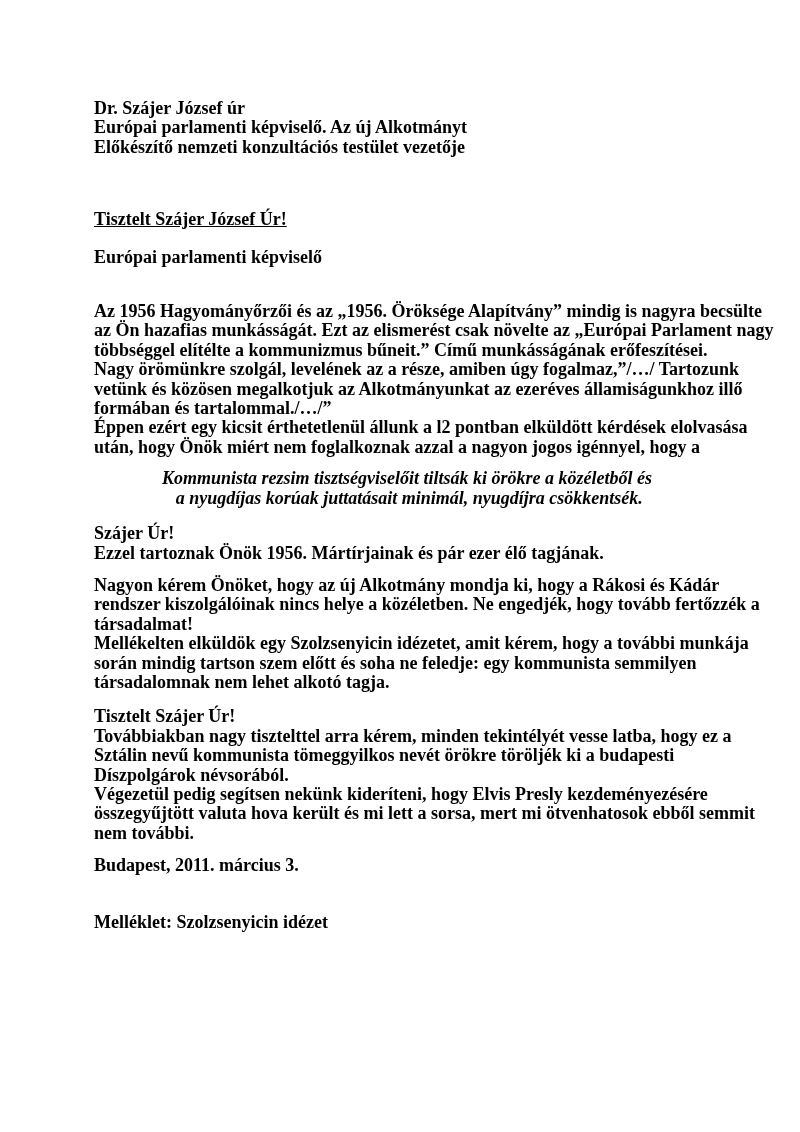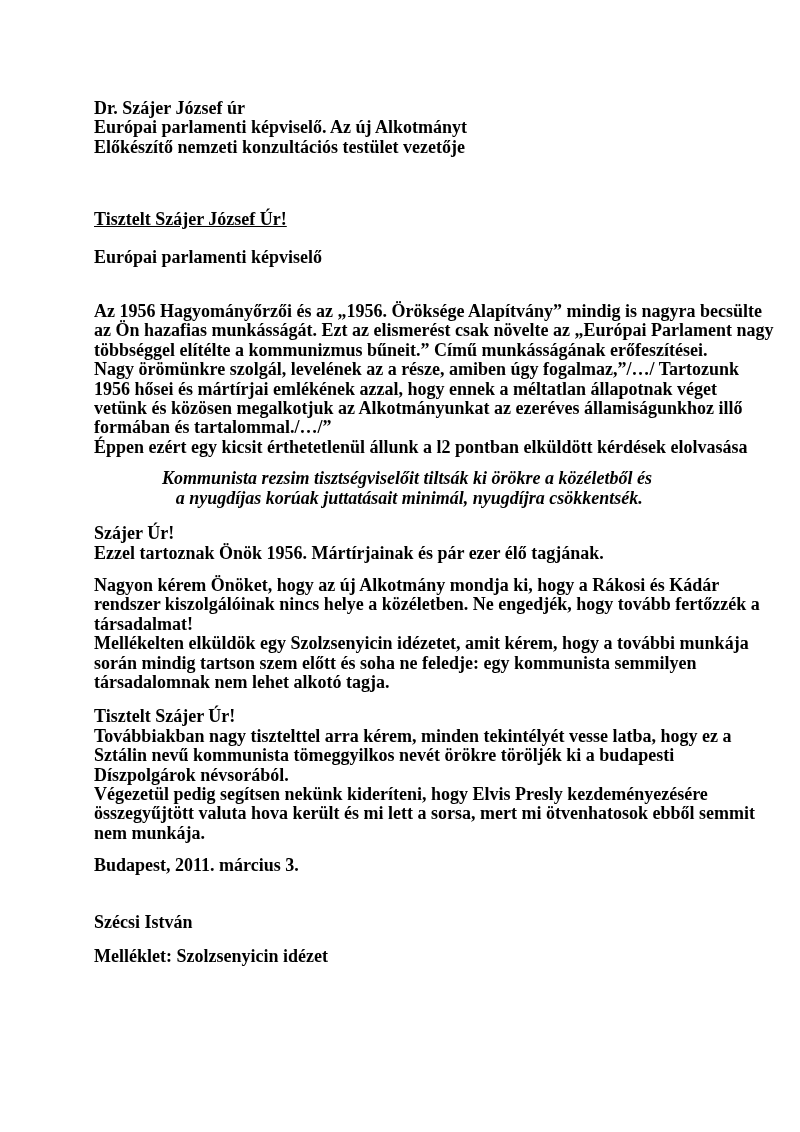--- a/index.html
+++ b/index.html
@@ -64,24 +64,24 @@
 
   <p class="block b2">
     <span class="line">Európai parlamenti képviselő</span>
   </p>
 
   <p class="block b3">
     <span class="line">Az 1956 Hagyományőrzői és az „1956. Öröksége Alapítvány” mindig is nagyra becsülte</span>
     <span class="line">az Ön hazafias munkásságát. Ezt az elismerést csak növelte az „Európai Parlament nagy</span>
     <span class="line">többséggel elítélte a kommunizmus bűneit.” Című munkásságának erőfeszítései.</span>
     <span class="line">Nagy örömünkre szolgál, levelének az a része, amiben úgy fogalmaz,”/…/ Tartozunk</span>
-    <span class="line">1956 hősei és mártírjai emlékének azzal, hogy ennek a méltatlan állapotnak véget</span>
     <span class="line">vetünk és közösen megalkotjuk az Alkotmányunkat az ezeréves államiságunkhoz illő</span>
     <span class="line">formában és tartalommal./…/”</span>
     <span class="line">Éppen ezért egy kicsit érthetetlenül állunk a l2 pontban elküldött kérdések elolvasása</span>
+    <span class="line">után, hogy Önök miért nem foglalkoznak azzal a nagyon jogos igénnyel, hogy a</span>
   </p>
 
   <p class="block b4 italic">
     <span class="line">Kommunista rezsim tisztségviselőit tiltsák ki örökre a közéletből és</span>
     <span class="line"> a nyugdíjas korúak juttatásait minimál, nyugdíjra csökkentsék.</span>
   </p>
 
   <p class="block b5">
     <span class="line">Szájer Úr!</span>
     <span class="line">Ezzel tartoznak Önök 1956. Mártírjainak és pár ezer élő tagjának.</span>
@@ -96,28 +96,27 @@
     <span class="line">társadalomnak nem lehet alkotó tagja.</span>
   </p>
 
   <p class="block b7">
     <span class="line">Tisztelt Szájer Úr!</span>
     <span class="line">Továbbiakban nagy tisztelttel arra kérem, minden tekintélyét vesse latba, hogy ez a</span>
     <span class="line">Sztálin nevű kommunista tömeggyilkos nevét örökre töröljék ki a budapesti</span>
     <span class="line">Díszpolgárok névsorából.</span>
     <span class="line">Végezetül pedig segítsen nekünk kideríteni, hogy Elvis Presly kezdeményezésére</span>
     <span class="line">összegyűjtött valuta hova került és mi lett a sorsa, mert mi ötvenhatosok ebből semmit</span>
-    <span class="line">nem munkája.</span>
+    <span class="line">nem további.</span>
   </p>
 
   <p class="block b8">
     <span class="line">Budapest, 2011. március 3.</span>
   </p>
 
   <p class="block b9">
-    <span class="line">Szécsi István</span>
   </p>
 
   <p class="block b10">
     <span class="line">Melléklet: Szolzsenyicin idézet</span>
   </p>
 
 </div>
 
 </body></html>

